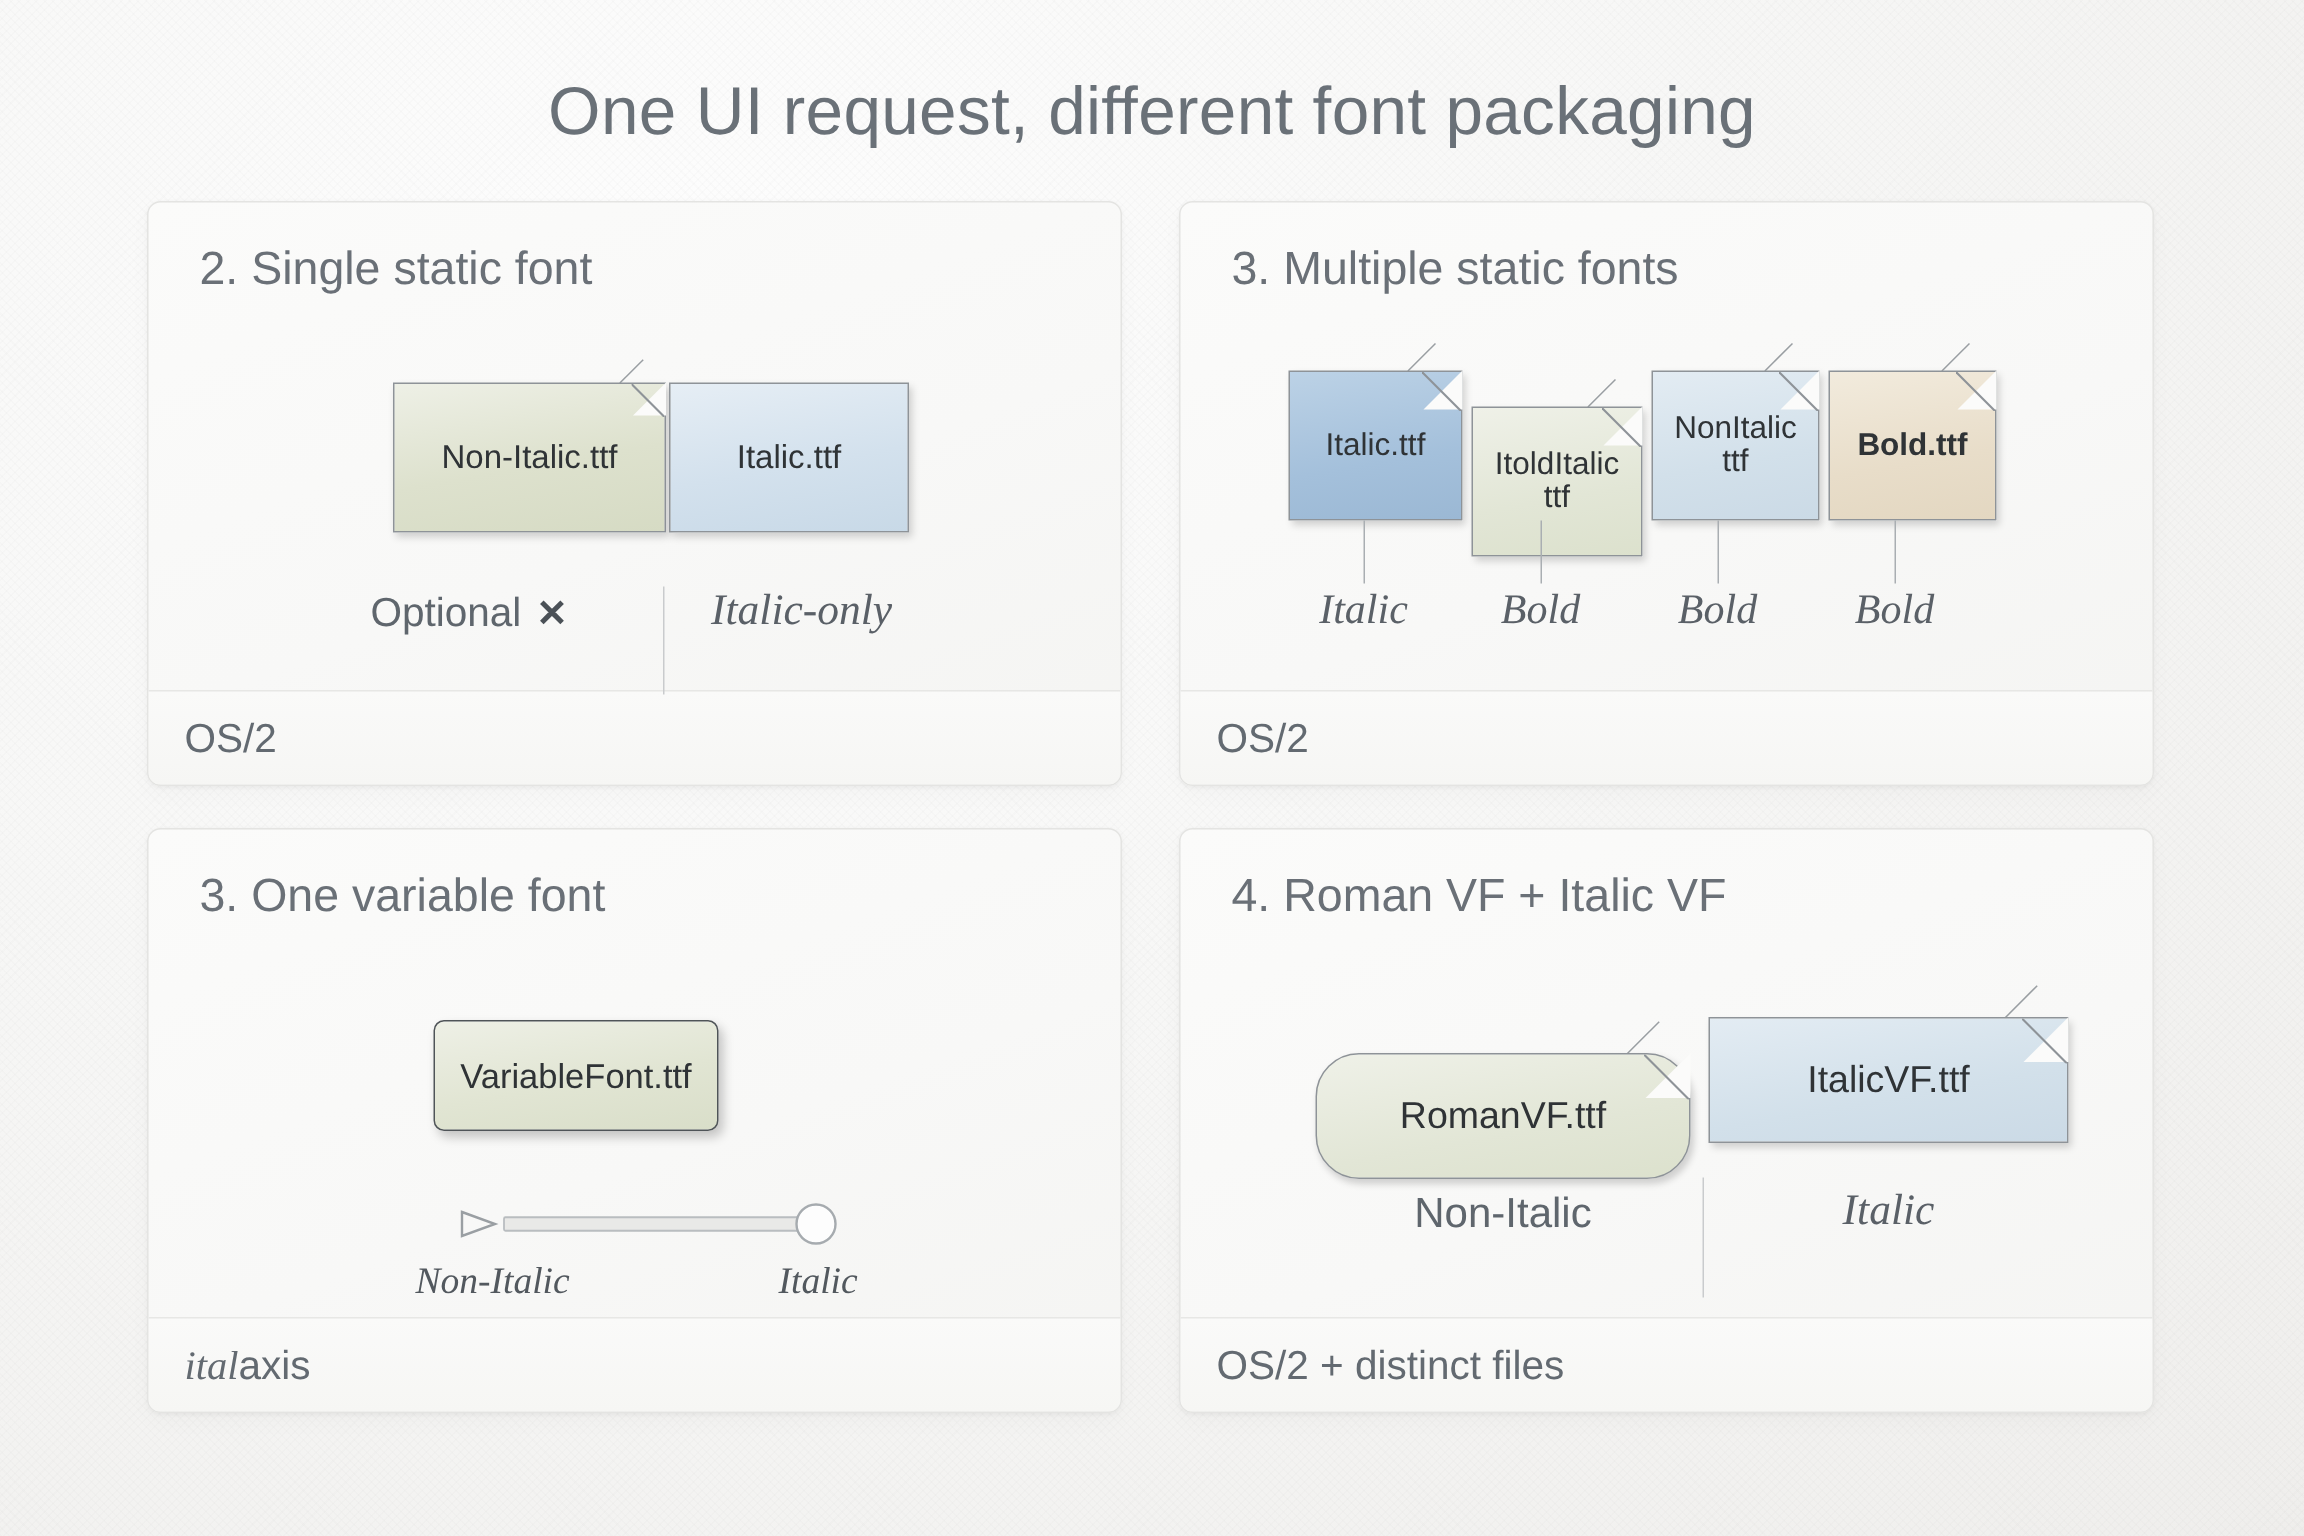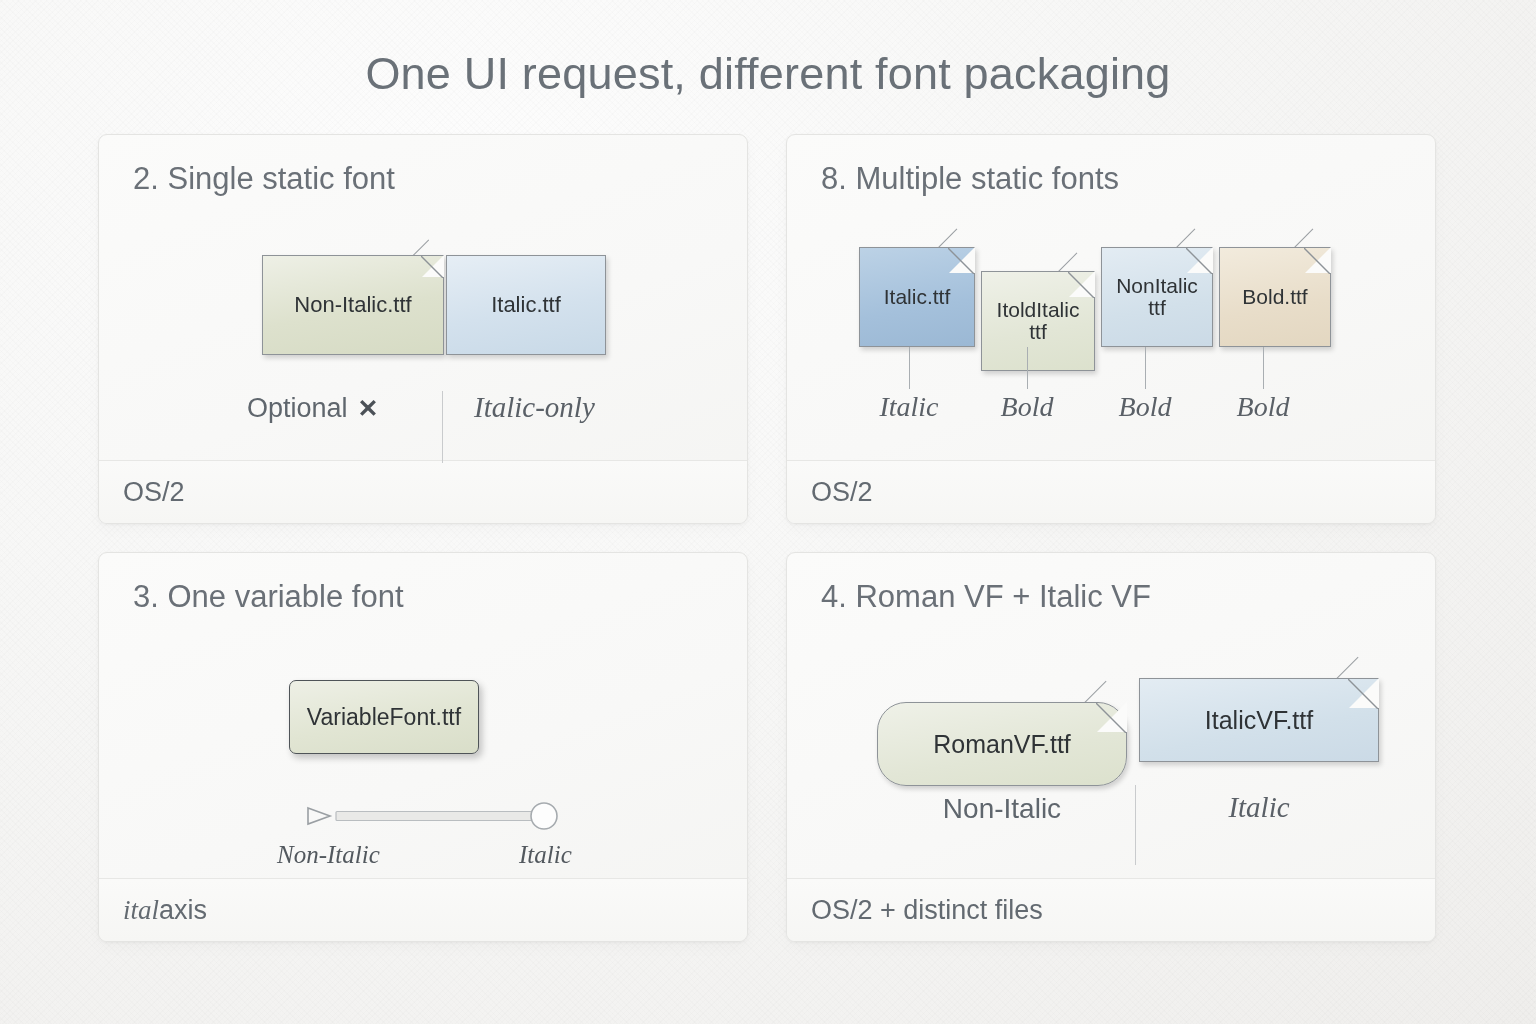--- a/index.html
+++ b/index.html
@@ -87,21 +87,21 @@
     position:absolute;top:0;right:0;width:var(--fold);height:var(--fold);
     z-index:4;pointer-events:none;
   }
   .fold-line svg{display:block;width:100%;height:100%;}
 
   .c-green{background:linear-gradient(170deg,#eef0e6 0%,#dde1cd 55%,#d6dbc4 100%);text-align:center;}
   .c-lightblue{background:linear-gradient(170deg,#e6eef5 0%,#d3e1ed 55%,#c8d9e7 100%);}
   .c-blue{background:linear-gradient(170deg,#bcd2e6 0%,#a4c0db 60%,#9bb8d4 100%);}
   .c-paleblue{background:linear-gradient(170deg,#e3ecf3 0%,#d2e0ea 60%,#cbdae6 100%);}
   .c-palegreen{background:linear-gradient(170deg,#eff1e8 0%,#e2e6d6 60%,#dce1cd 100%);margin-top:24px;}
-  .c-beige{background:linear-gradient(170deg,#f2ebdd 0%,#e8ddc9 60%,#e3d7c1 100%);}
+  .c-beige{background:linear-gradient(170deg,#f2ebdd 0%,#e8ddc9 60%,#e3d7c1 100%);font-weight:bold;}
 
   
   .p1-left{left:163px;top:120px;width:182px;height:100px;font-size:22px;--fold:22px;}
   .p1-right{left:347px;top:120px;width:160px;height:100px;font-size:22px;}
   .p1-optional{
     position:absolute;left:148px;top:258px;font-size:27px;color:#5f666d;white-space:nowrap;
   }
   .p1-optional .xmark{font-weight:bold;font-size:25px;margin-left:10px;color:#4b5157;}
   .p1-divider{
     position:absolute;left:343px;top:256px;width:1px;height:72px;background:#c9cbcd;
@@ -182,21 +182,21 @@
         <div class="p1-divider"></div>
         <div class="p1-italiconly">Italic-only</div>
       </div>
       <div class="panel-foot">
         <span>OS/2</span>
       </div>
     </div>
 
     <div class="panel">
       <div class="panel-body">
-        <div class="panel-head">8. Multiple static fonts</div>
+        <div class="panel-head">3. Multiple static fonts</div>
 
         <div class="fcard c-blue fold p2-card" style="left:72px;width:116px;">
           <span class="lbl">Italic.ttf</span>
           <span class="fold-line">
             <svg viewBox="0 0 26 26" preserveAspectRatio="none">
                 <path d="M0 0 L26 26" stroke="#8e9398" stroke-width="1.4" fill="none"></path>
               </svg>
           </span>
         </div>
 

